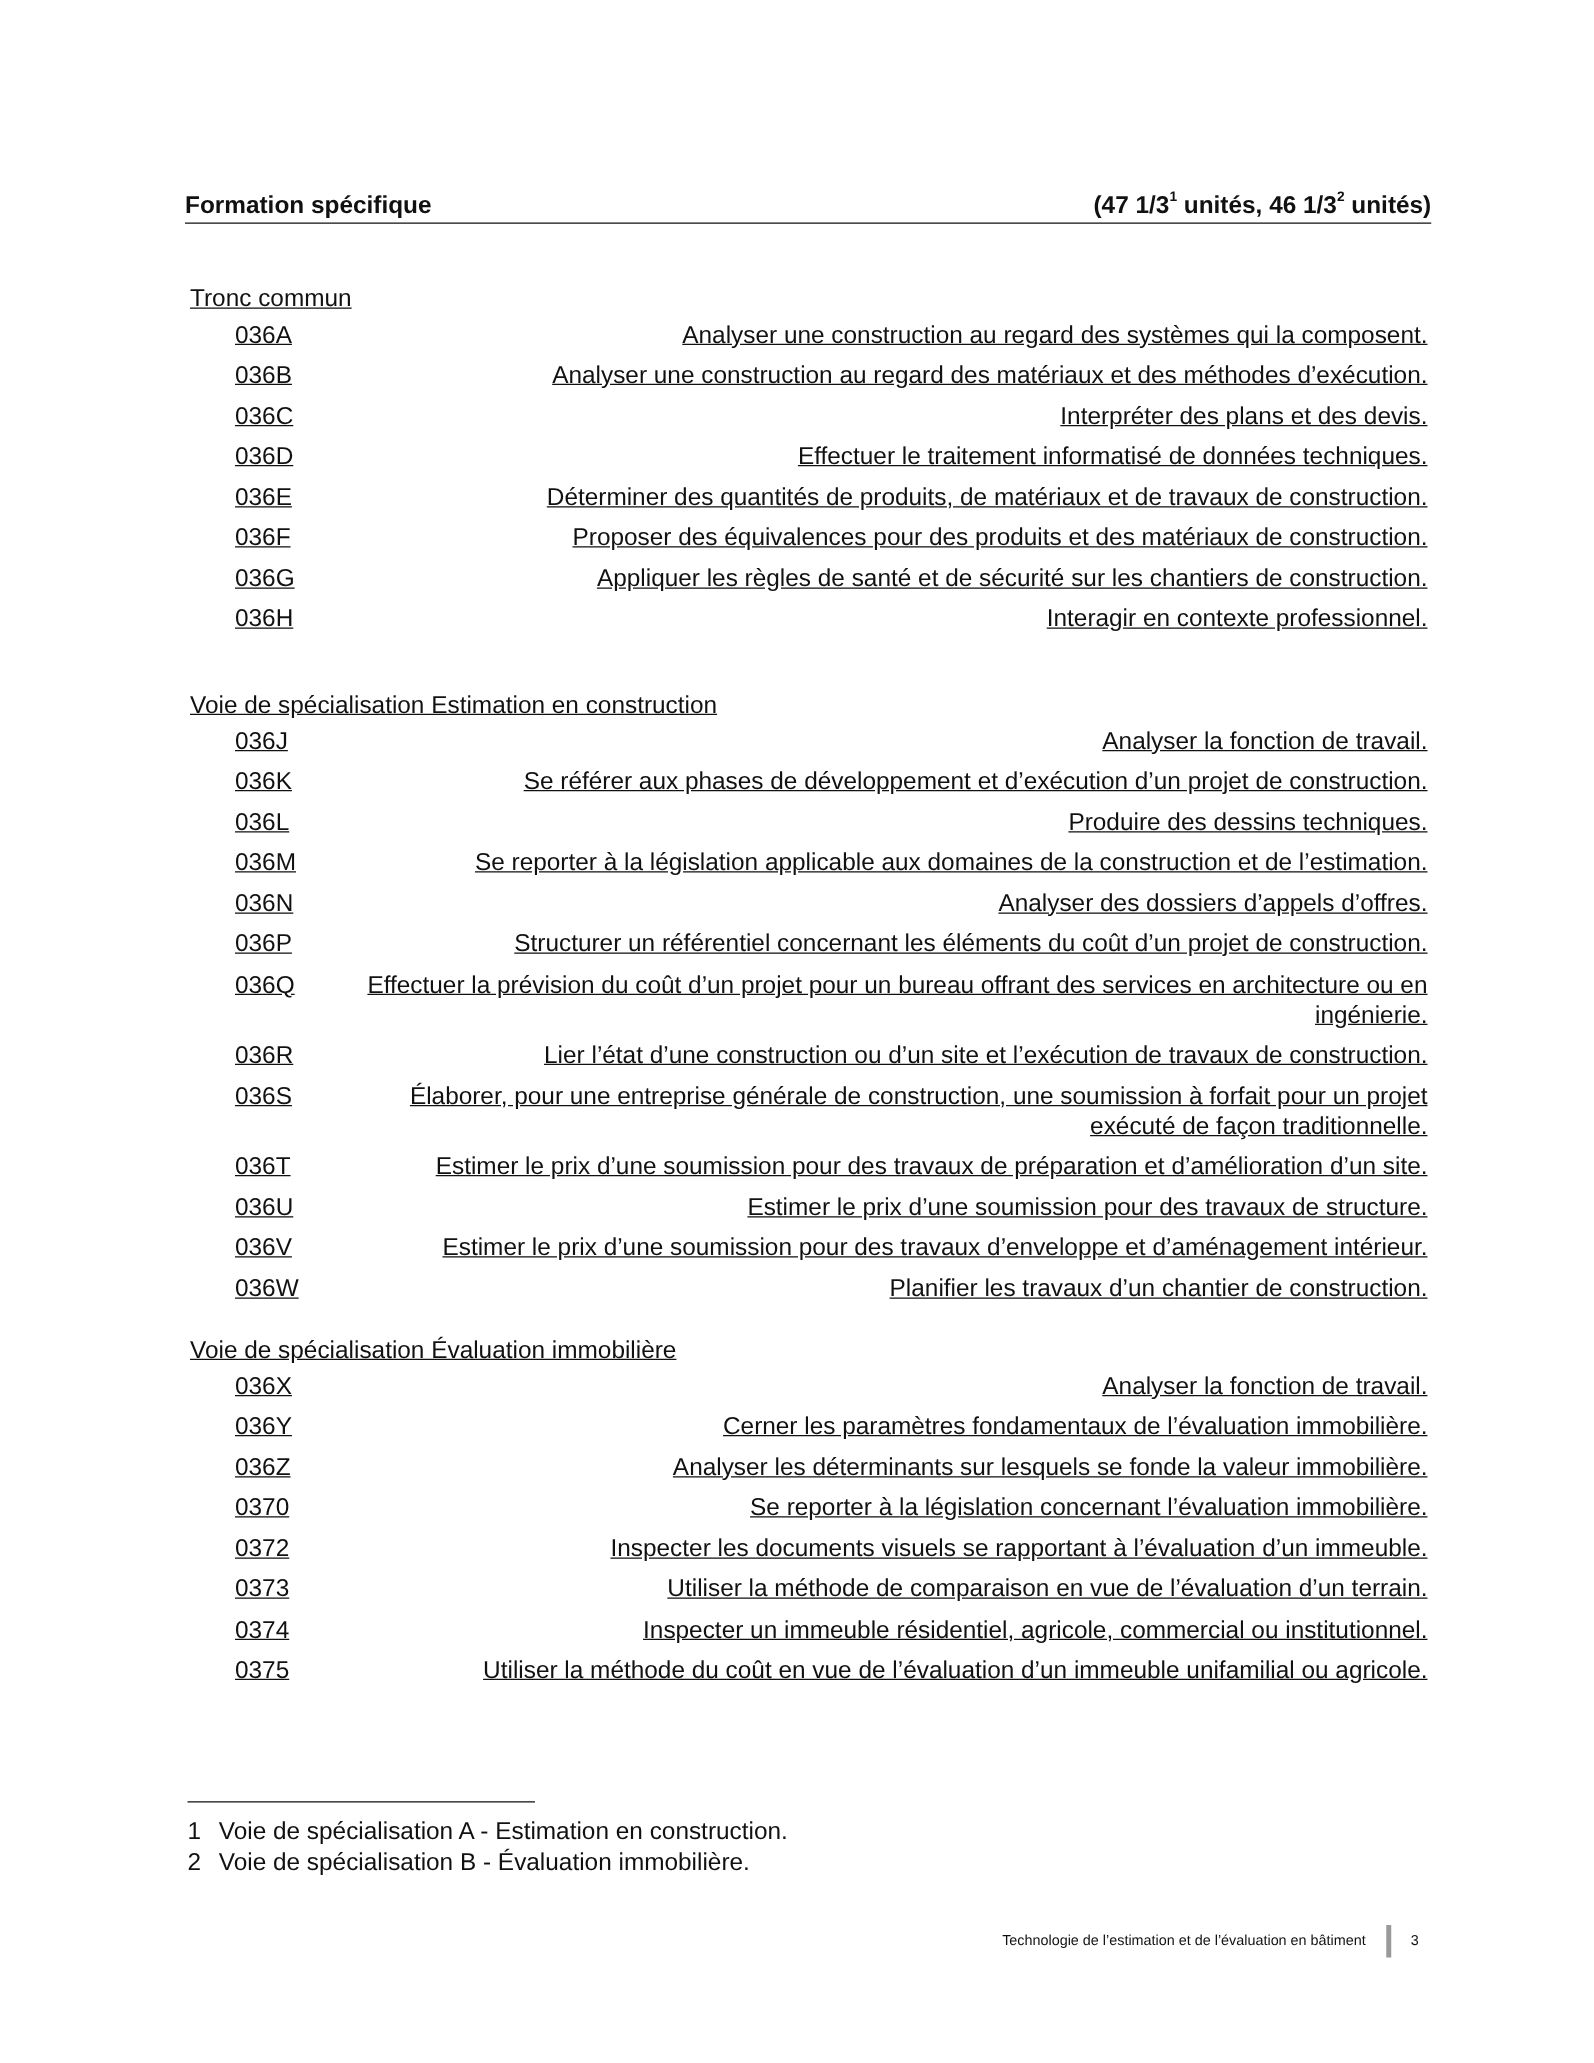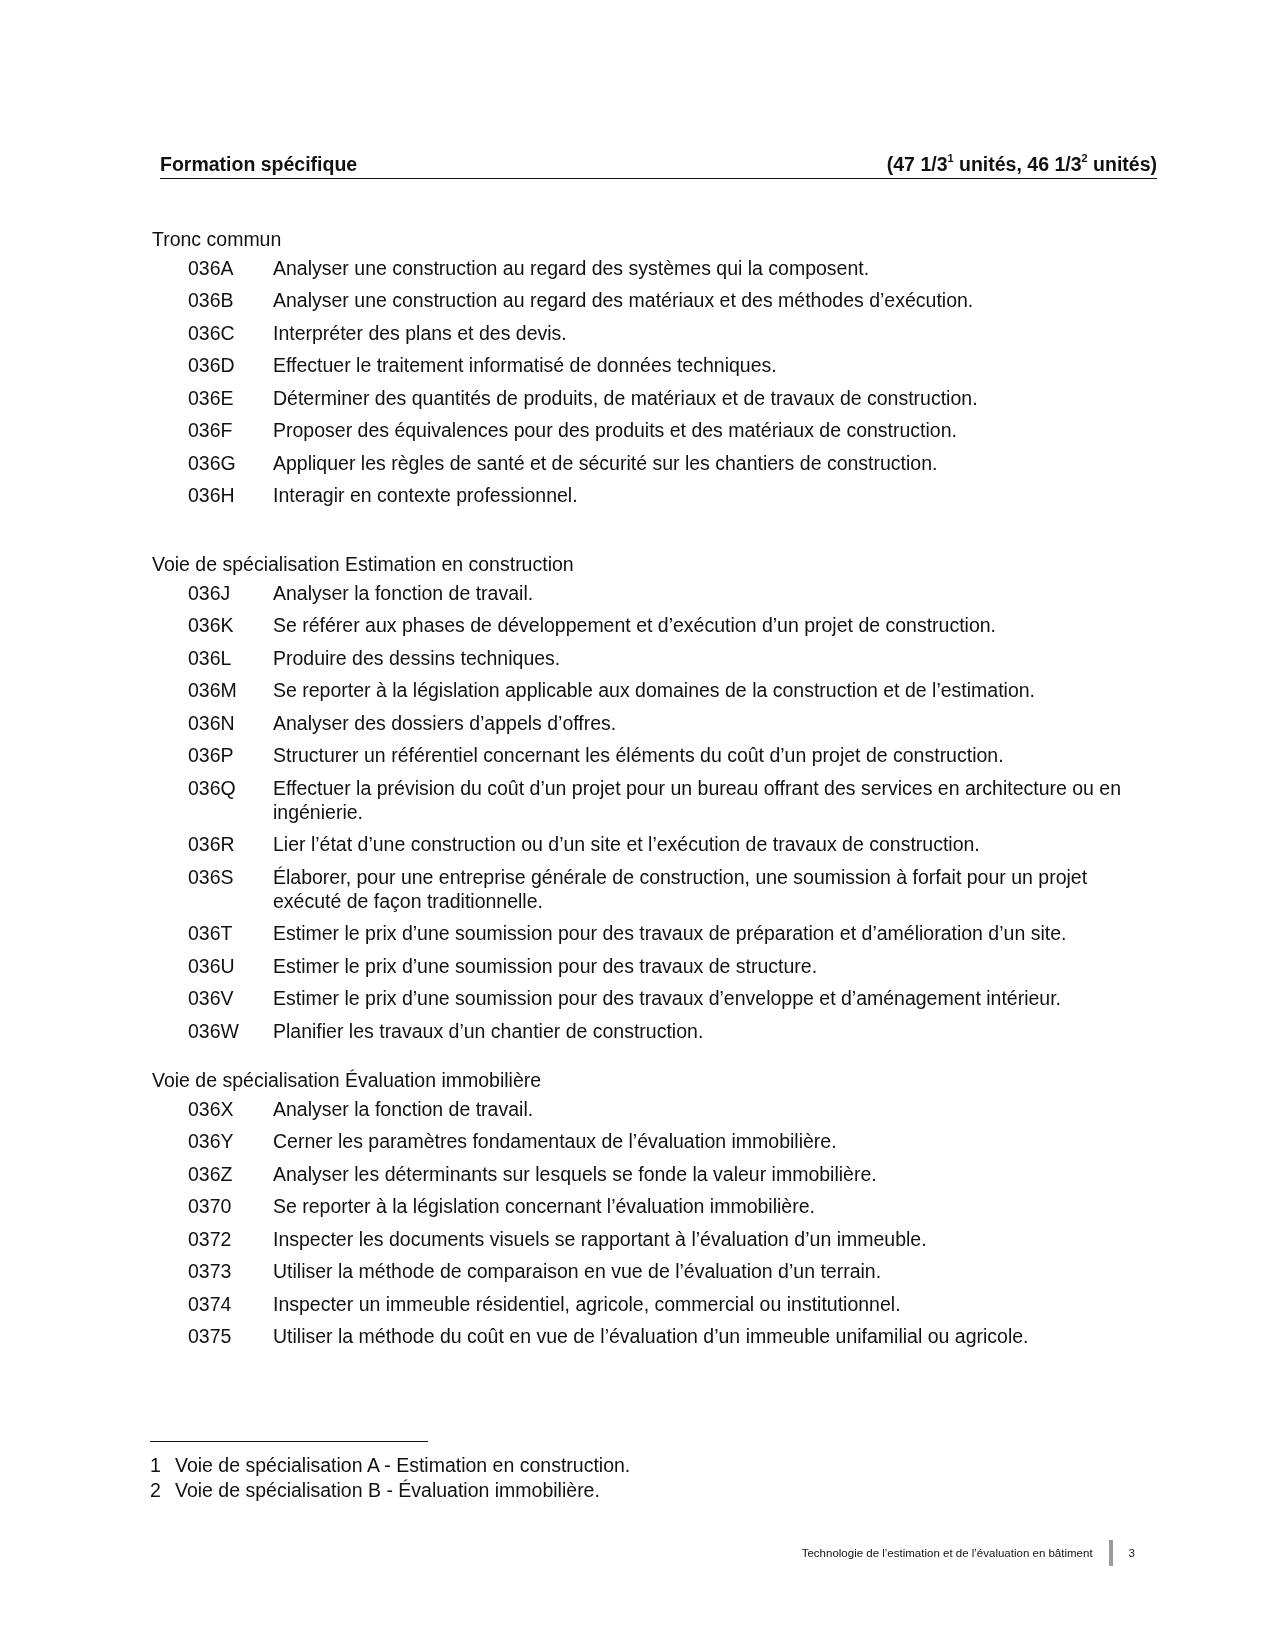--- a/index.html
+++ b/index.html
@@ -4,28 +4,28 @@
 <style>
   html, body { margin: 0; padding: 0; background: #ffffff; }
   body {
     width: 1275px; height: 1650px; position: relative; overflow: hidden;
     font-family: "Liberation Sans", sans-serif; color: #111111;
   }
   .header {
     position: absolute; left: 148px; top: 148px; width: 997px; height: 28px;
     border-bottom: 1.5px solid #111;
     display: flex; justify-content: space-between; align-items: flex-end;
-    font-weight: bold; font-size: 19.5px; padding-bottom: 2px; margin-left: 12px;
+    font-weight: bold; font-size: 19.5px; padding-bottom: 2px;
   }
   .header sup { font-size: 11px; position: relative; top: -2px; }
-  .section { position: absolute; left: 152px; width: 990px; }
+  .section { position: absolute; left: 152px; width: 990px; text-decoration: underline; }
   .section-title { font-size: 19.5px; height: 32.5px; line-height: 32.5px; }
   .row { display: flex; font-size: 19.5px; line-height: 24px; margin-bottom: 8.5px; margin-left: 36px; }
   .row .code { width: 85px; flex: none; }
-  .row .desc { flex: 1; }
+  .row .desc { flex: 1; text-align: right; }
   .fn-rule {
     position: absolute; left: 150px; top: 1441px; width: 278px; height: 0;
     border-top: 1px solid #111;
   }
   .footnotes { position: absolute; left: 150px; top: 1453px; font-size: 19.5px; line-height: 24.5px; }
   .footnotes .fn-num { display: inline-block; width: 25px; }
   .footer {
     position: absolute; top: 1540px; right: 140px; height: 26px;
     display: flex; align-items: center; font-size: 11.5px;
   }

